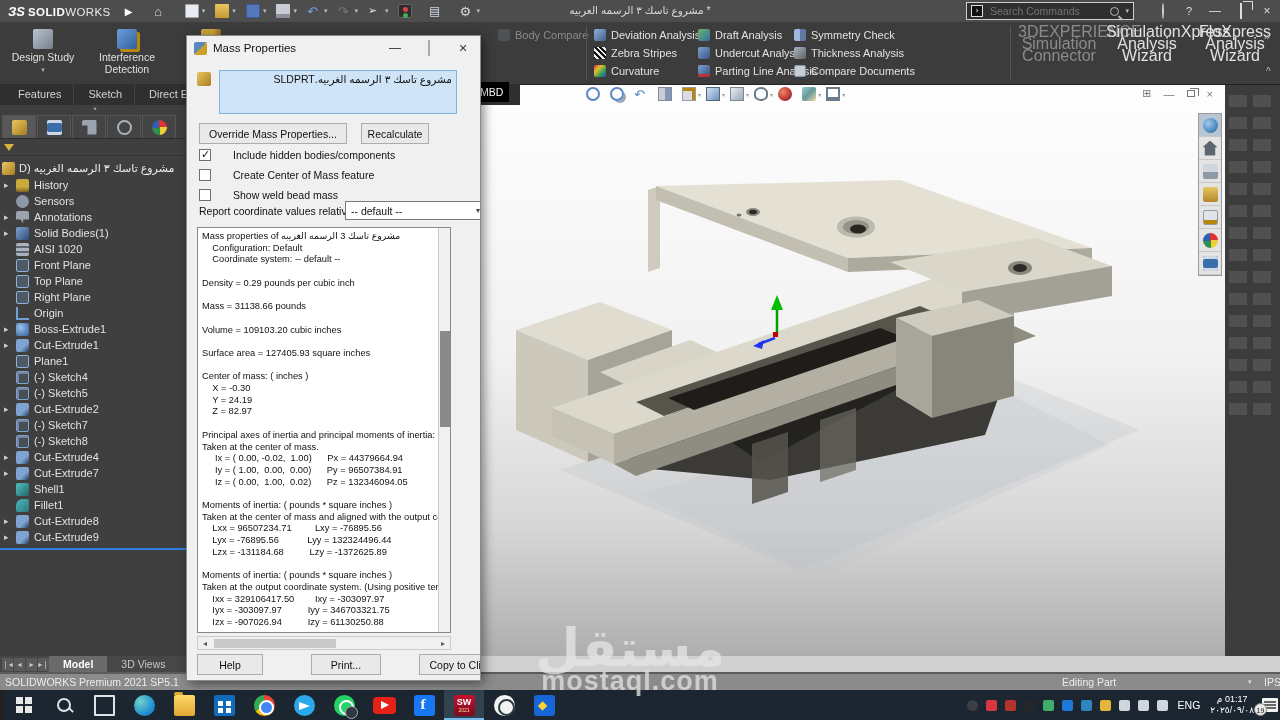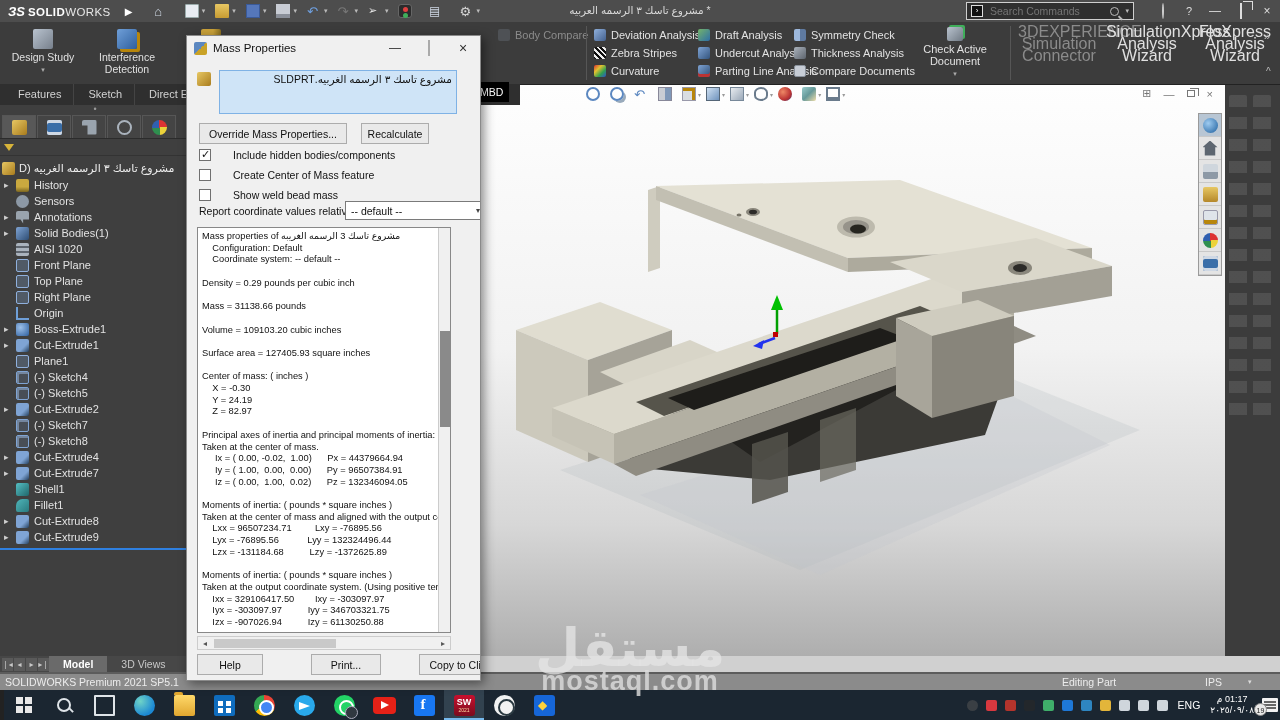--- a/index.html
+++ b/index.html
@@ -173,21 +173,21 @@
   .modeltabs{position:absolute;left:0;top:656px;width:1280px;height:16px;background:#d0d0d0;z-index:6;}
   .mt-left{position:absolute;left:0;top:0;height:16px;width:480px;background:#474747;display:flex;align-items:center;}
   .mt-nav{display:flex;gap:1px;margin-left:2px;}
   .mt-nav span{width:11px;height:13px;background:#5a5a5a;color:#c8c8c8;font-size:8px;text-align:center;line-height:13px;}
   .mtab{padding:0 14px;height:16px;line-height:16px;color:#c8c8c8;font-size:10.5px;}
   .mtab.active{background:#6a6a6a;color:#fff;font-weight:bold;}
   .statusbar{position:absolute;left:0;top:672px;width:1280px;height:18px;background:#8b8b8b;border-top:2px solid #5c5c5c;z-index:6;
              display:flex;align-items:center;color:#ececec;font-size:10.5px;}
   .sb-left{margin-left:5px;}
   .sb-mode{position:absolute;left:1062px;}
-  .sb-units{position:absolute;left:1205px;}
+  .sb-units{position:absolute;left:1264px;}
   .sb-caret{position:absolute;left:1248px;font-size:7px;color:#ddd;}
 
   
   .taskbar{position:absolute;left:4px;top:690px;width:1280px;height:30px;background:#1b2631;z-index:7;display:flex;align-items:center;}
   .tb-app{width:40px;height:30px;display:flex;align-items:center;justify-content:center;position:relative;}
   .tb-app.active{background:#32424f;box-shadow:inset 0 -2px 0 #76b9ed;}
   .app-ic{width:21px;height:21px;border-radius:3px;position:relative;}
   .k-start{background:transparent;}
   .k-start::before{content:"";position:absolute;left:2px;top:2px;width:7px;height:7px;background:#e8e8e8;box-shadow:9px 0 0 #e8e8e8,0 9px 0 #e8e8e8,9px 9px 0 #e8e8e8;}
   .k-search-task{background:transparent;}
@@ -544,25 +544,20 @@
           </div>
           <div class="eval-item">
             <span class="ei k-thick"></span>
             <span>Thickness Analysis</span>
           </div>
           <div class="eval-item">
             <span class="ei k-comp"></span>
             <span>Compare Documents</span>
           </div>
         </div>
-      <div class="check-active">
-        <div class="ca-ic"></div>
-        <span>Check Active Document</span>
-        <div class="ca-caret">▾</div>
-      </div>
       <div class="vsep" style="left:524px"></div>
       <div class="big3">
 
       <div class="bigbtn disabled">
             <span class="bic k-x3d"></span>
             <div>3DEXPERIENCE</div>
             <div>Simulation Connector</div>
           </div>
           <div class="bigbtn">
             <span class="bic k-simx"></span>

